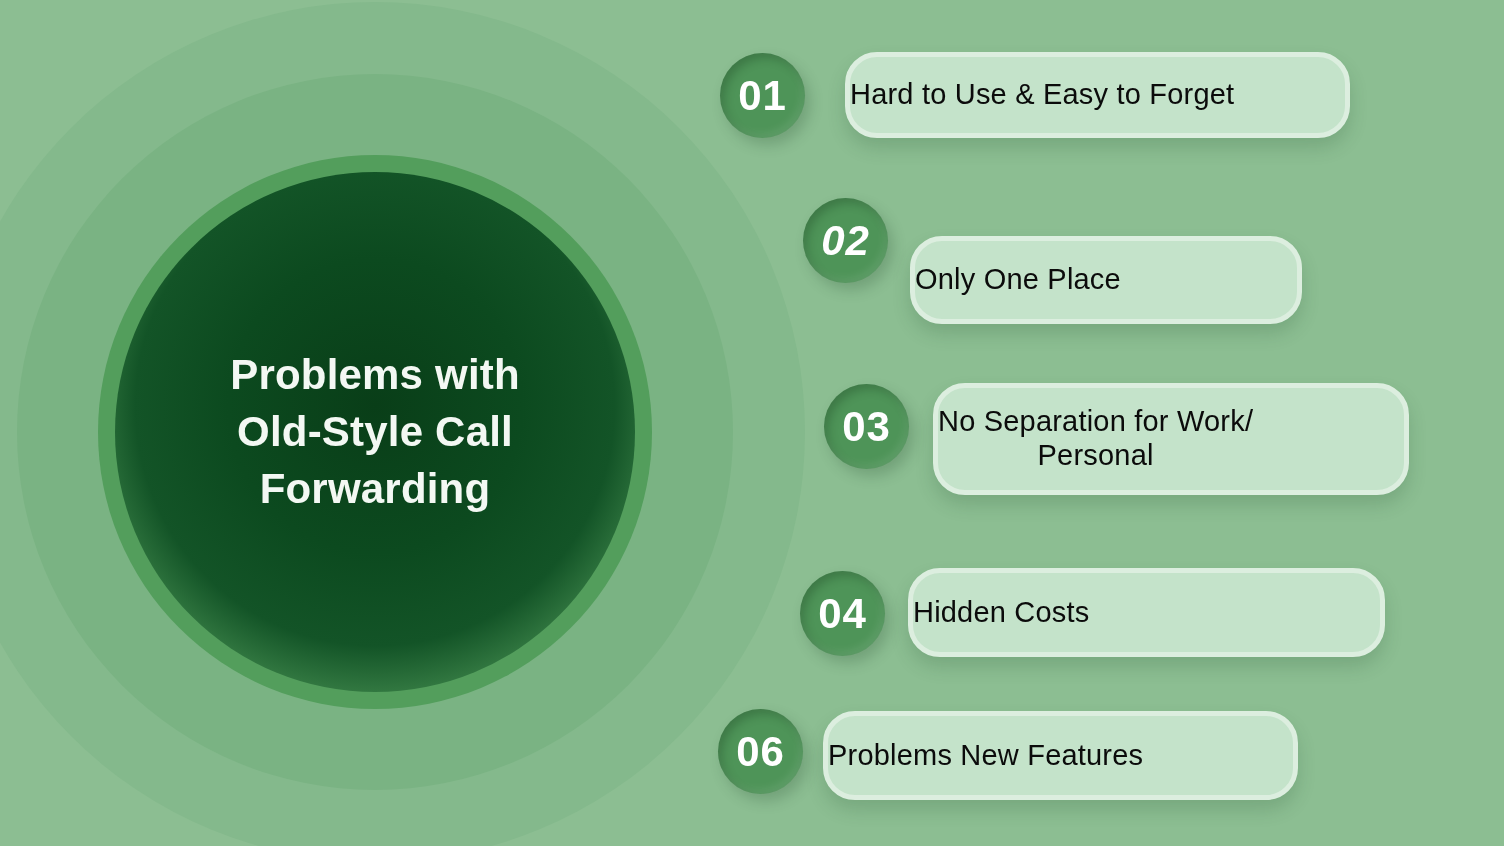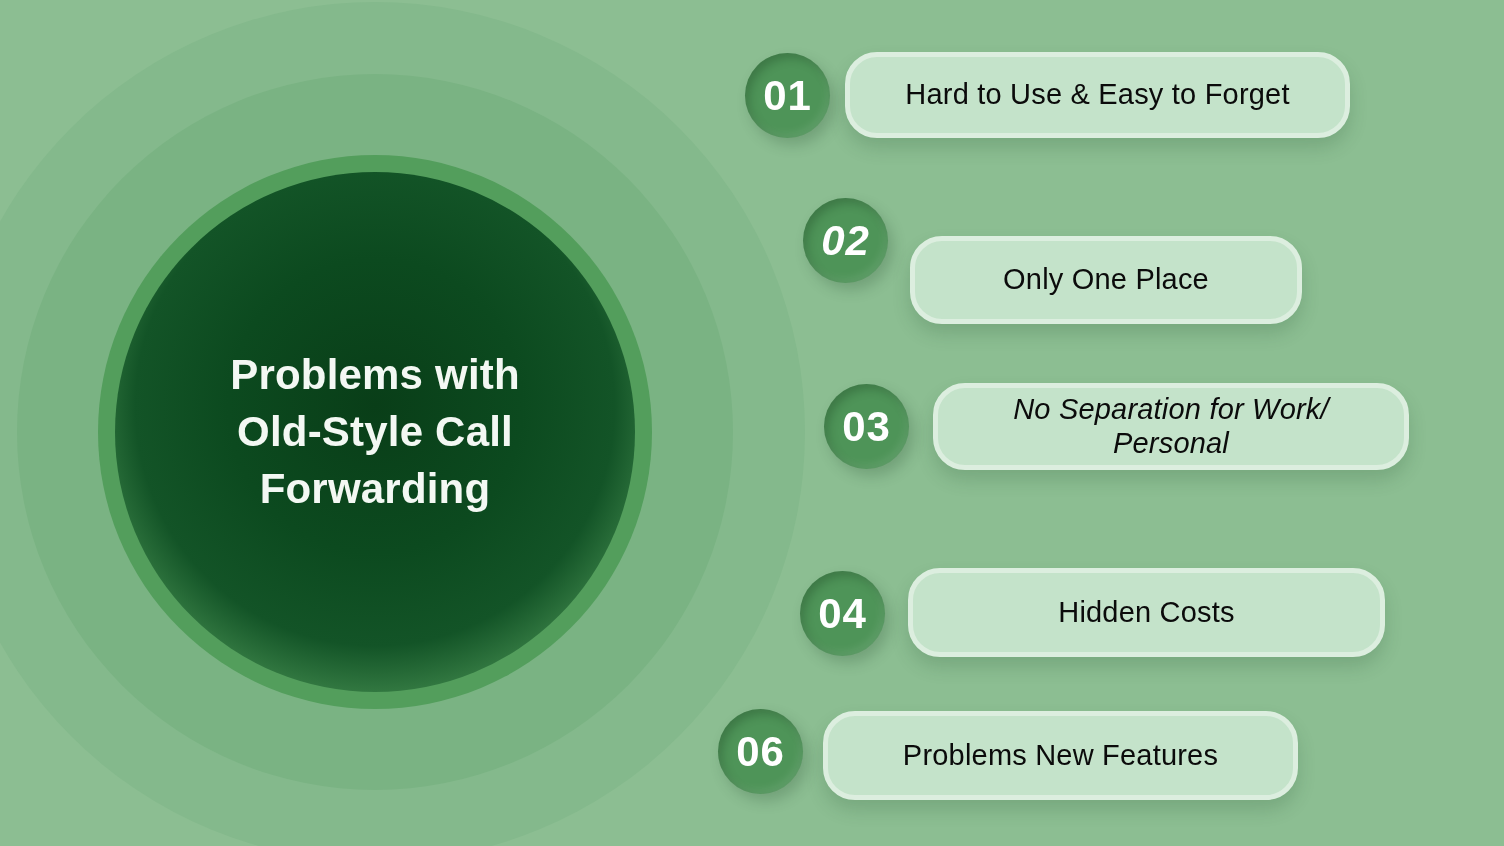--- a/index.html
+++ b/index.html
@@ -75,21 +75,21 @@
       5px 7px 14px rgba(25, 60, 32, 0.22);
   }
   .pill {
     position: absolute;
     border-radius: 32px;
     background: var(--pill-fill, #C4E3CA);
     border: 5px solid var(--pill-border, #DCEEDF);
     box-sizing: border-box;
     display: flex;
     align-items: center;
-    justify-content: center;
+    justify-content: flex-start;
     box-shadow: 0 10px 18px rgba(30, 70, 40, 0.18);
   }
   .pill-label {
     color: var(--pill-text, #0B0B0B);
     font-size: 29px;
     font-weight: 500;
     line-height: 1.16;
     text-align: center;
     white-space: pre-line;
     letter-spacing: 0.2px;
@@ -102,32 +102,32 @@
 
   <div class="ring ring-outer"></div>
   <div class="ring ring-mid"></div>
   <div class="ring ring-inner"></div>
   <div class="core-glow"></div>
 
   <div class="center-title">Problems with
 Old-Style Call
 Forwarding</div>
 
-  <div class="badge" style="left:745px; top:53px;">01</div>
+  <div class="badge" style="left:720px; top:53px;">01</div>
   <div class="pill" style="left:845px; top:52px; width:505px; height:86px;">
     <span class="pill-label">Hard to Use &amp; Easy to Forget</span>
   </div>
 
   <div class="badge" style="left:803px; top:198px;font-style:italic;">02</div>
   <div class="pill" style="left:910px; top:216px; width:392px; height:88px;margin-top:20px;">
     <span class="pill-label">Only One Place</span>
   </div>
 
   <div class="badge" style="left:824px; top:384px;">03</div>
-  <div class="pill" style="left:933px; top:383px; width:476px; height:87px;font-style:italic;">
+  <div class="pill" style="left:933px; top:383px; width:476px; height:112px;">
     <span class="pill-label">No Separation for Work/
 Personal</span>
   </div>
 
   <div class="badge" style="left:800px; top:571px;">04</div>
   <div class="pill" style="left:908px; top:568px; width:477px; height:89px;">
     <span class="pill-label">Hidden Costs</span>
   </div>
 
   <div class="badge" style="left:718px; top:709px;">06</div>

